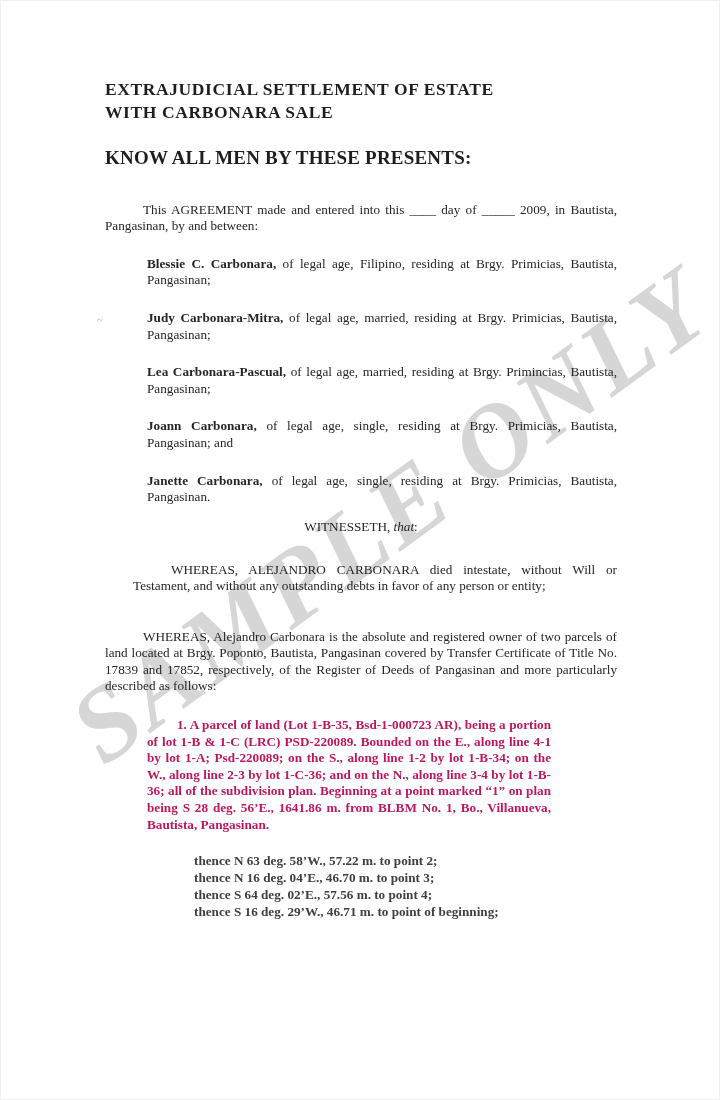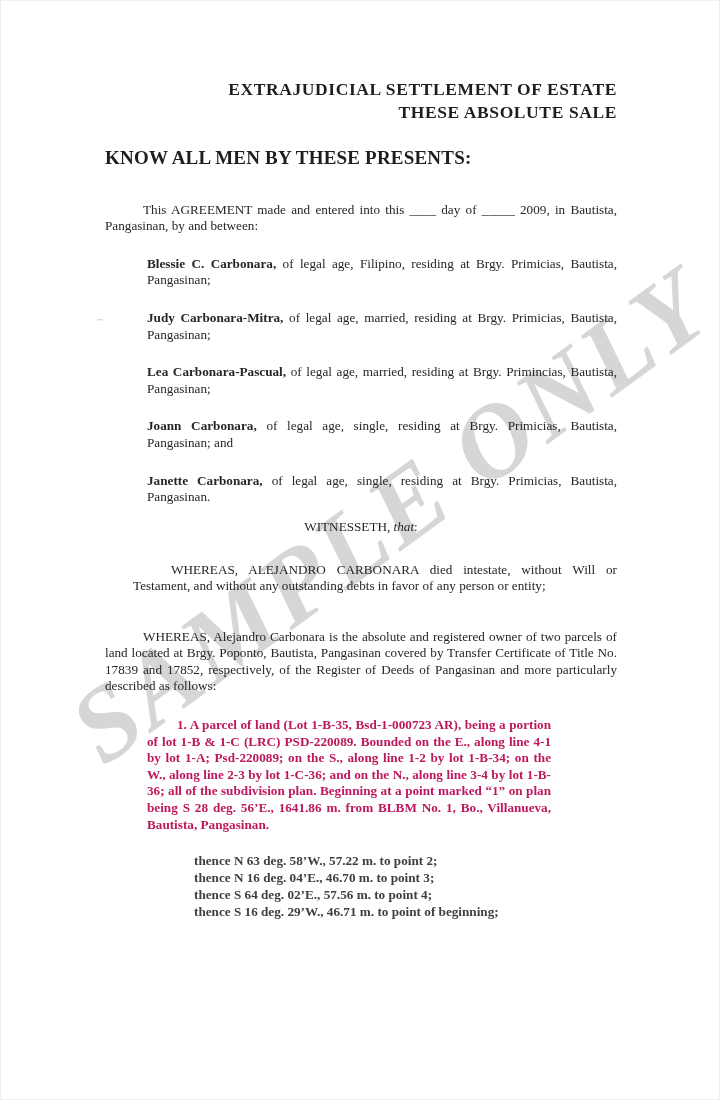--- a/index.html
+++ b/index.html
@@ -31,21 +31,21 @@
   .content {
     position: absolute;
     left: 105px;
     top: 78px;
     width: 512px;
     z-index: 2;
     font-size: 13.2px;
     line-height: 16.6px;
   }
   .doc-title {
-    text-align: right;
+    text-align: left;
     font-weight: bold;
     font-size: 17.5px;
     line-height: 23px;
     letter-spacing: 0.6px;
     color: #1e1e1e;
   }
   .kam-heading {
     margin-top: 26px;
     font-weight: bold;
     font-size: 19px;
@@ -106,21 +106,21 @@
 <div class="page">
 
   <div class="watermark">SAMPLE ONLY</div>
 
   <div class="scan-artifact">~</div>
 
   <div class="content">
 
     <div class="doc-title">
       <div>EXTRAJUDICIAL SETTLEMENT OF ESTATE</div>
-      <div>THESE ABSOLUTE SALE</div>
+      <div>WITH CARBONARA SALE</div>
     </div>
 
     <div class="kam-heading">KNOW ALL MEN BY THESE PRESENTS:</div>
 
     <p class="para intro-para">This AGREEMENT made and entered into this ____ day of _____ 2009, in Bautista, Pangasinan, by and between:</p>
 
     <p class="party-block"><span class="party-name">Blessie C. Carbonara,</span><span> of legal age, Filipino, residing at Brgy. Primicias, Bautista, Pangasinan;</span></p>
 
     <p class="party-block"><span class="party-name">Judy Carbonara-Mitra,</span><span> of legal age, married, residing at Brgy. Primicias, Bautista, Pangasinan;</span></p>
 

